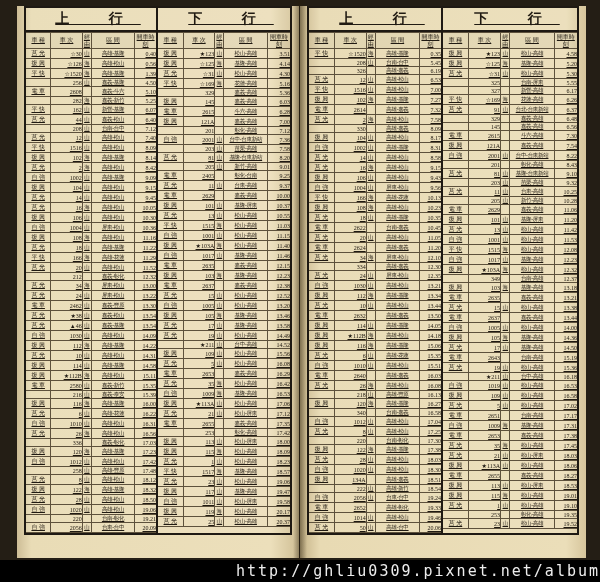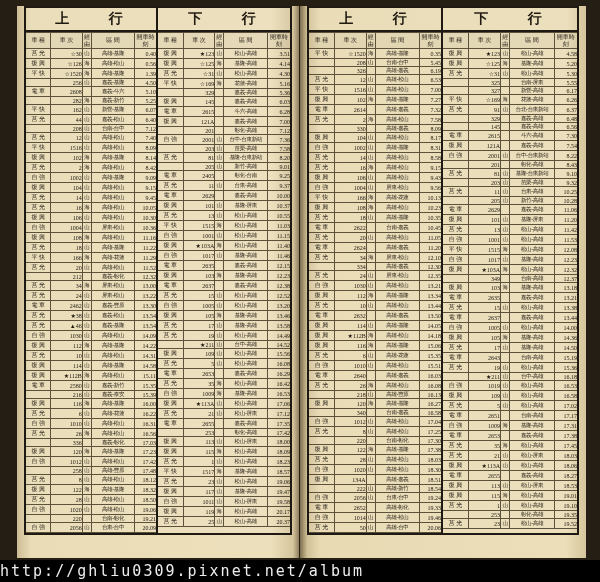--- a/index.html
+++ b/index.html
@@ -5,41 +5,41 @@
   html,body{margin:0;padding:0;background:#16120d;}
   #scan{position:relative;width:600px;height:582px;background:#241e15;overflow:hidden;
         font-family:"Liberation Serif","DejaVu Serif",serif;color:#201a12;}
   .page{position:absolute;top:6px;height:552px;overflow:hidden;}
   #page-left{left:17px;width:282px;
     background:linear-gradient(90deg,#cdbd96 0%,#e9dcb6 5%,#ecdfbb 90%,#cfbe94 100%);}
   #page-right{left:300px;width:286px;
     background:linear-gradient(90deg,#c4b287 0%,#e8dab3 7%,#ebdeb9 93%,#d6c59c 100%);}
   .title{text-align:center;font-weight:bold;font-size:16px;letter-spacing:7px;
          padding:7px 0 4px 0;white-space:nowrap;}
-  .tableWrap{margin:0 7px;border:2px solid #1e1913;background:rgba(255,255,255,0.06);}
+  .tableWrap{margin:0 7px;border:2px solid #1e1913;background:rgba(255,255,255,0.06);text-decoration:underline;}
   .dirRow{display:flex;border-bottom:2px solid #1e1913;}
   .dirCell{width:50%;text-align:center;font-weight:bold;font-size:14px;letter-spacing:18px;
            padding:2px 0 2px 14px;box-sizing:border-box;}
   .dirCell:first-child{border-right:2px solid #1e1913;}
   .cols{display:flex;}
   table.half{width:50%;border-collapse:collapse;table-layout:fixed;height:448px;}
   table.half.up{border-right:2px solid #1e1913;}
   table.half td,table.half th{border:0.5px solid #5d513c;overflow:hidden;white-space:nowrap;
       padding:0;font-weight:normal;}
   table.half tr>*:first-child{border-left:none;}
   table.half tr>*:last-child{border-right:none;}
   table.half thead th{font-size:6px;line-height:6.5px;word-break:break-all;white-space:normal;
       height:15px;background:rgba(0,0,0,0.03);}
   td.c-type{font-size:6px;text-align:center;}
   td.c-no{font-size:6px;text-align:right;padding-right:2px;font-family:"Liberation Serif",serif;}
   td.c-via{font-size:5.5px;text-align:center;}
   td.c-sect{font-size:5.5px;text-align:center;letter-spacing:-0.3px;}
   td.c-time{font-size:6px;text-align:right;padding-right:2px;}
   #watermark-bar{position:absolute;left:0;bottom:0;width:600px;height:22px;background:#000;
-      display:flex;align-items:center;justify-content:flex-start;}
+      display:flex;align-items:center;justify-content:flex-end;}
   #watermark-bar span{color:#ededed;font-family:"DejaVu Sans Mono","Liberation Mono",monospace;
       font-size:15px;letter-spacing:2px;}
   .gutter{position:absolute;top:0;left:293px;width:14px;height:560px;
       background:linear-gradient(90deg,rgba(20,15,5,0) 0%,rgba(40,30,12,0.45) 50%,rgba(20,15,5,0) 100%);
       pointer-events:none;}
 </style>
 </head>
 <body>
 
 <div id="scan">

